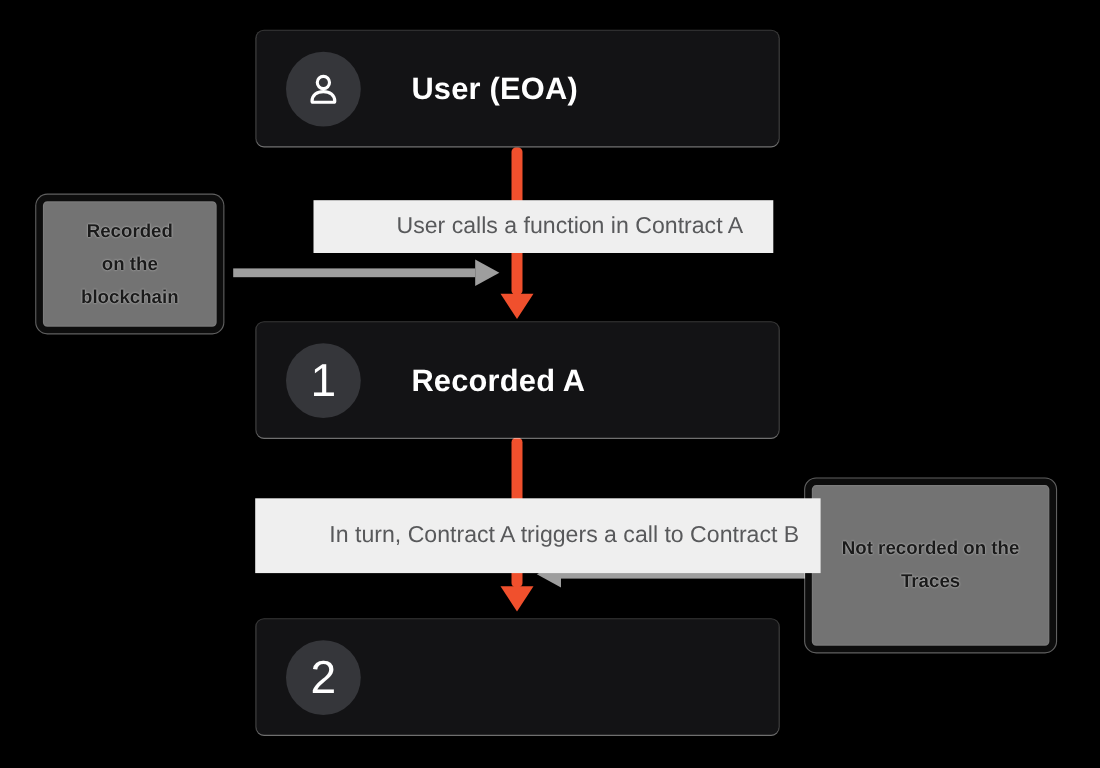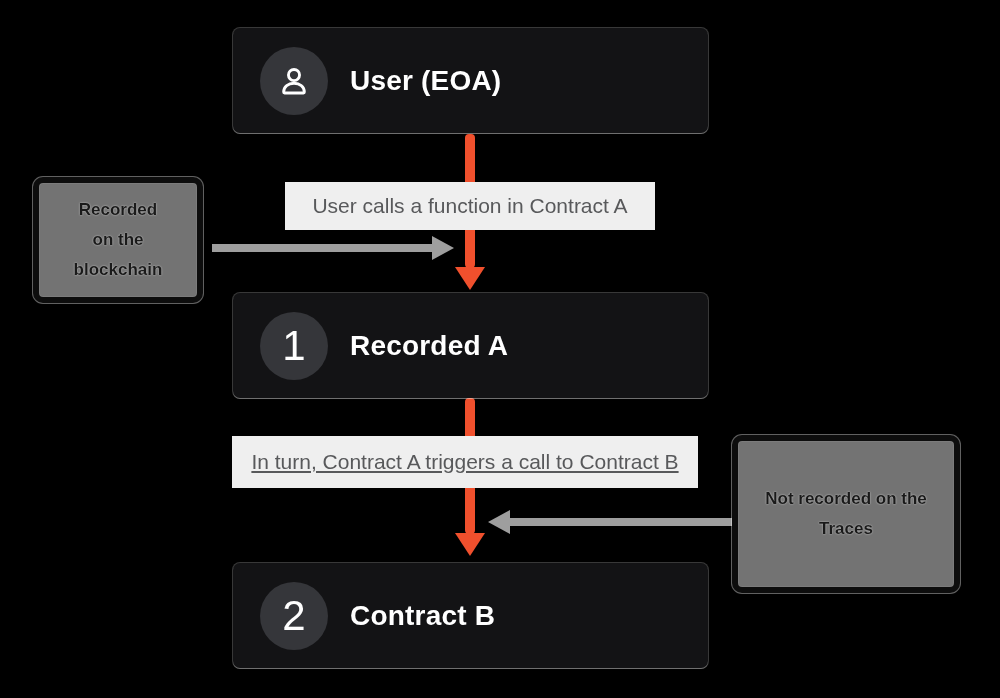--- a/index.html
+++ b/index.html
@@ -12,44 +12,45 @@
   }
   
   .card{
     position:absolute;left:233px;width:475px;height:105px;
     background:var(--card_bg,#131315);
     border-radius:7px;
     box-shadow:0 0 0 1px rgba(255,255,255,0.22),0 1px 0 rgba(255,255,255,0.28);
     display:flex;align-items:center;
     box-sizing:border-box;padding-left:27px;
     z-index:2;
+    gap:24px;
   }
   .card--user{top:28px;}
   .card--a{top:293px;}
   .card--b{top:563px;}
   .badge{
     width:68px;height:68px;border-radius:50%;
     background:var(--badge_bg,#35363a);
     display:flex;align-items:center;justify-content:center;
     color:#fff;font-size:42px;font-weight:400;flex:0 0 auto;
   }
   .card-title{
     margin-left:22px;color:var(--card_text,#fff);
     font-size:28px;font-weight:700;letter-spacing:.2px;white-space:nowrap;
   }
   
   .edge-label{
     position:absolute;z-index:3;
     background:var(--label_bg,#efefef);
     color:var(--label_text,#58595b);
     display:flex;align-items:center;justify-content:center;
-    font-size:21px;white-space:nowrap;
+    font-size:21px;white-space:nowrap;padding-left:48px;
   }
   .edge-label--1{left:285px;top:182px;width:370px;height:48px;}
-  .edge-label--2{left:232px;top:436px;width:466px;height:52px;text-decoration:underline;}
+  .edge-label--2{left:232px;top:453px;width:466px;height:68px;}
   
   .vshaft{position:absolute;width:10px;left:465px;background:var(--arrow_red,#f0502d);border-radius:4px;z-index:1;}
   .vshaft--1{top:134px;height:134px;}
   .vshaft--2{top:398px;height:136px;}
   .vhead{position:absolute;left:455px;width:0;height:0;z-index:1;
     border-left:15px solid transparent;border-right:15px solid transparent;
     border-top:23px solid var(--arrow_red,#f0502d);}
   .vhead--1{top:267px;}
   .vhead--2{top:533px;}
   
@@ -109,21 +110,20 @@
 
   <div class="card card--a">
     <div class="badge">1</div>
     <div class="card-title">Recorded A</div>
   </div>
 
   <div class="edge-label edge-label--2">In turn, Contract A triggers a call to Contract B</div>
 
   <div class="card card--b">
     <div class="badge">2</div>
-    <div class="card-title">Contract B</div>
   </div>
 
   <div class="callout callout--left">
     <div class="line">Recorded</div>
     <div class="line">on the</div>
     <div class="line">blockchain</div>
   </div>
 
   <div class="callout callout--right">
     <div class="line">Not recorded on the</div>

